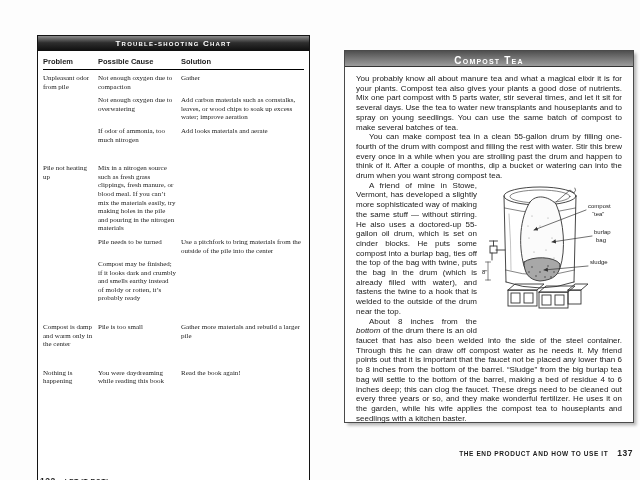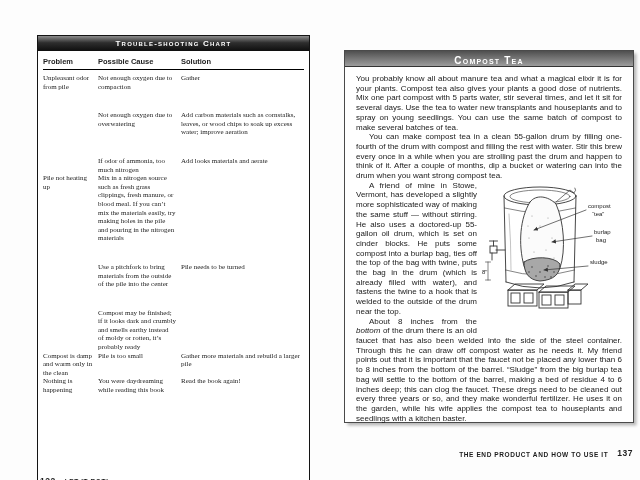--- a/index.html
+++ b/index.html
@@ -11,43 +11,43 @@
              box-sizing:border-box;border:1.5px solid #141414;background:#fff;}
   .lp-bar{height:15px;display:flex;align-items:center;justify-content:center;
           background:linear-gradient(180deg,#8d8d8d 0%,#2e2e2e 45%,#0e0e0e 100%);
           color:#fff;font-weight:bold;font-size:8px;letter-spacing:1.2px;
           font-variant:small-caps;}
   .lp-body{padding:4px 5px 0 5px;}
   .grid3{display:grid;grid-template-columns:50px 78px 1fr;column-gap:5px;}
   .cols-header{font-weight:bold;font-size:7.5px;border-bottom:1.5px solid #000;
                padding-bottom:3px;margin-top:2px;}
   .entry{font-family:"Liberation Serif",serif;font-size:7px;line-height:8.6px;
-         color:#222;margin-top:20px;}
-  .entry.group{margin-top:0;}
+         color:#222;margin-top:5px;}
+  .entry.group{margin-top:20px;}
   .entry.first{margin-top:4px;}
 
   
   .right-page{position:absolute;left:344px;top:50px;width:290px;height:373px;
               box-sizing:border-box;border:1px solid #4a4a4a;background:#fff;
               box-shadow:2.5px 2.5px 3px rgba(0,0,0,.28);}
   .rp-bar{height:15px;display:flex;align-items:flex-end;justify-content:center;
           background:linear-gradient(180deg,#4f4f4f 0%,#9d9d9d 100%);
           color:#fff;font-weight:bold;font-size:10px;letter-spacing:1.2px;
           font-variant:small-caps;border-bottom:1px solid #333;}
   .rp-body{padding:7px 11px 8px 11px;font-size:8px;line-height:9.7px;
            text-align:justify;color:#1a1a1a;}
   .rp-body p{margin:0;}
   .rp-body p.ind{text-indent:13px;}
   .fig{float:right;width:140px;height:146px;margin:1px 0 1px 5px;}
 
   
   .footer-left{position:absolute;left:40px;top:448px;display:flex;
                align-items:baseline;gap:9px;margin-top:28px;}
   .footer-right{position:absolute;right:7px;top:448px;display:flex;
-                align-items:flex-end;gap:9px;}
+                align-items:center;gap:9px;}
   .pagenum{font-weight:bold;font-size:8.5px;letter-spacing:.5px;}
   .running{font-weight:bold;font-size:6.5px;letter-spacing:.6px;}
 
   svg text{font-family:"Liberation Sans",sans-serif;font-size:6px;fill:#222;}
 </style>
 </head>
 <body>
 
 <div class="left-page">
   <div class="lp-bar">
@@ -74,30 +74,30 @@
       <span></span>
       <span>If odor of ammonia, too much nitrogen</span>
       <span>Add looks materials and aerate</span>
     </div>
     <div class="grid3 entry group">
       <span>Pile not heating up</span>
       <span>Mix in a nitrogen source such as fresh grass clippings, fresh manure, or blood meal. If you can’t mix the materials easily, try making holes in the pile and pouring in the nitrogen materials</span>
     </div>
     <div class="grid3 entry">
       <span></span>
+      <span>Pile needs to be turned</span>
       <span>Use a pitchfork to bring materials from the outside of the pile into the center</span>
-      <span>Pile needs to be turned</span>
     </div>
     <div class="grid3 entry">
       <span></span>
       <span>Compost may be finished; if it looks dark and crumbly and smells earthy instead of moldy or rotten, it’s probably ready</span>
       <span></span>
     </div>
     <div class="grid3 entry group">
-      <span>Compost is damp and warm only in the clean</span>
+      <span>Compost is damp and warm only in the center</span>
       <span>Pile is too small</span>
       <span>Gather more materials and rebuild a larger pile</span>
     </div>
     <div class="grid3 entry group">
       <span>Nothing is happening</span>
       <span>You were daydreaming while reading this book</span>
       <span>Read the book again!</span>
     </div>
   </div>
 </div>

